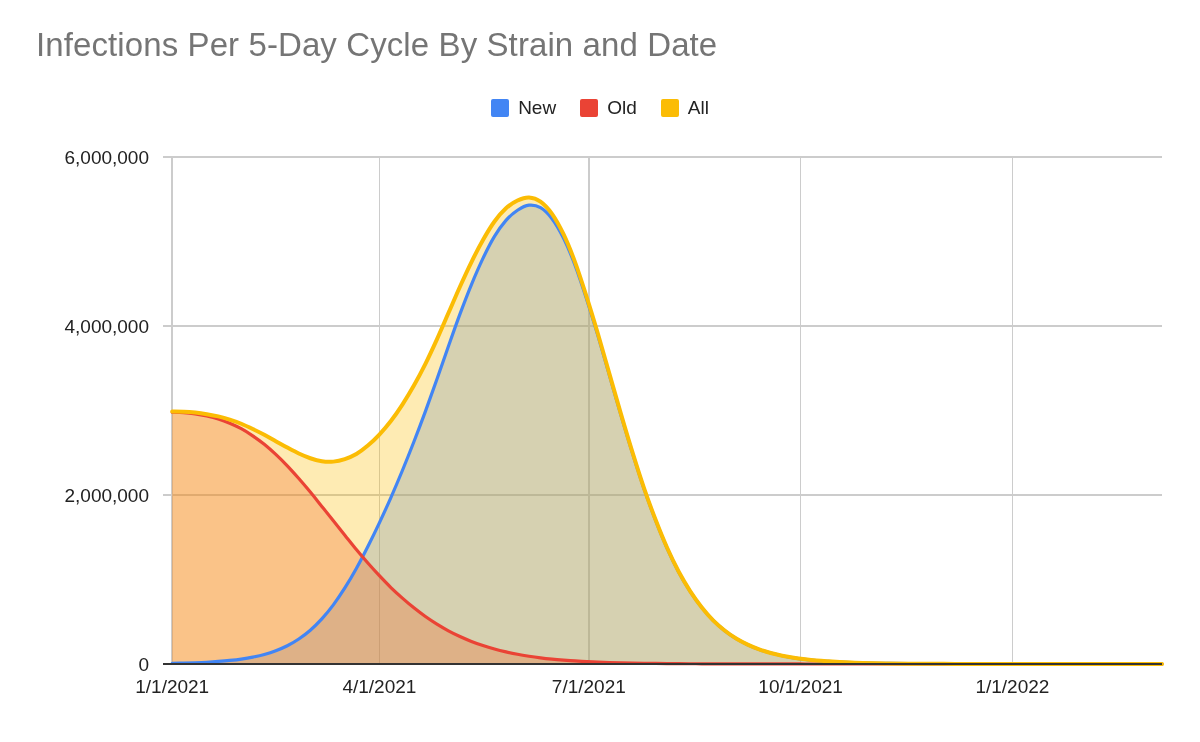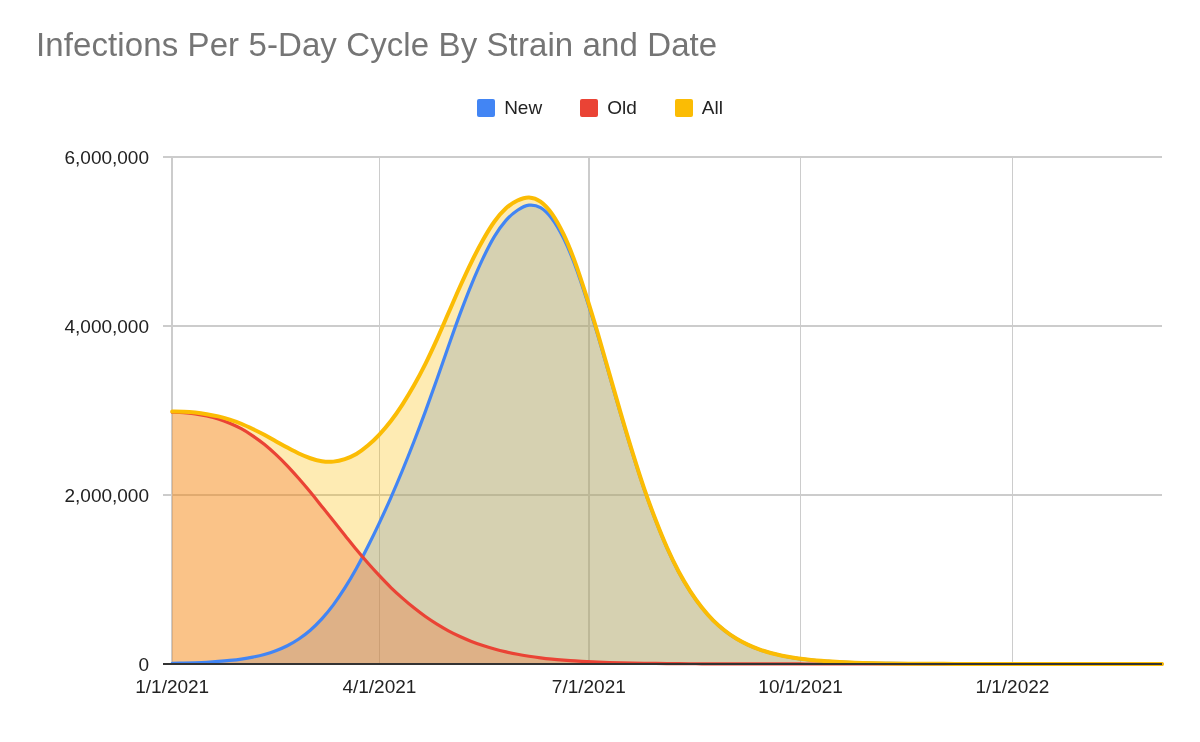--- a/index.html
+++ b/index.html
@@ -30,21 +30,21 @@
     white-space: nowrap;
   }
   #chart-legend {
     position: absolute;
     left: 0;
     top: 98px;
     width: 1200px;
     display: flex;
     justify-content: center;
     align-items: center;
-    gap: 38px;
+    gap: 24px;
   }
   .legend-item {
     display: flex;
     align-items: center;
     gap: 9px;
   }
   .legend-swatch {
     width: 18px;
     height: 18px;
     border-radius: 2px;

